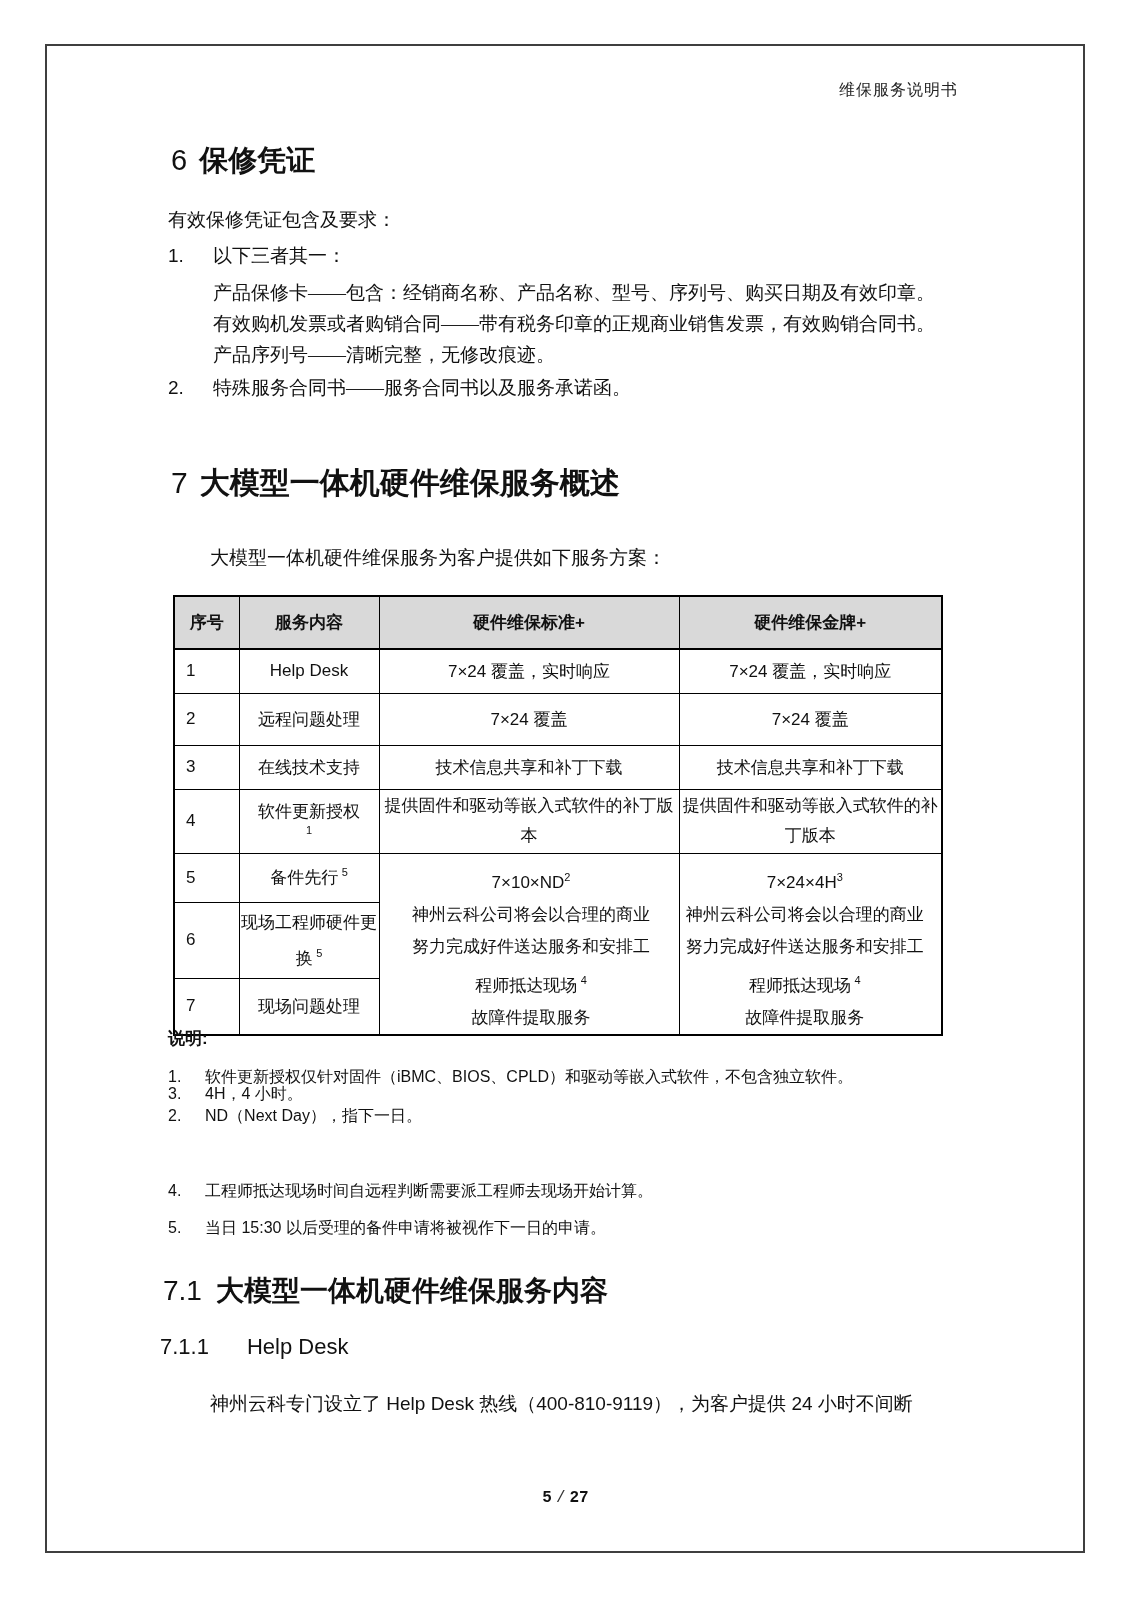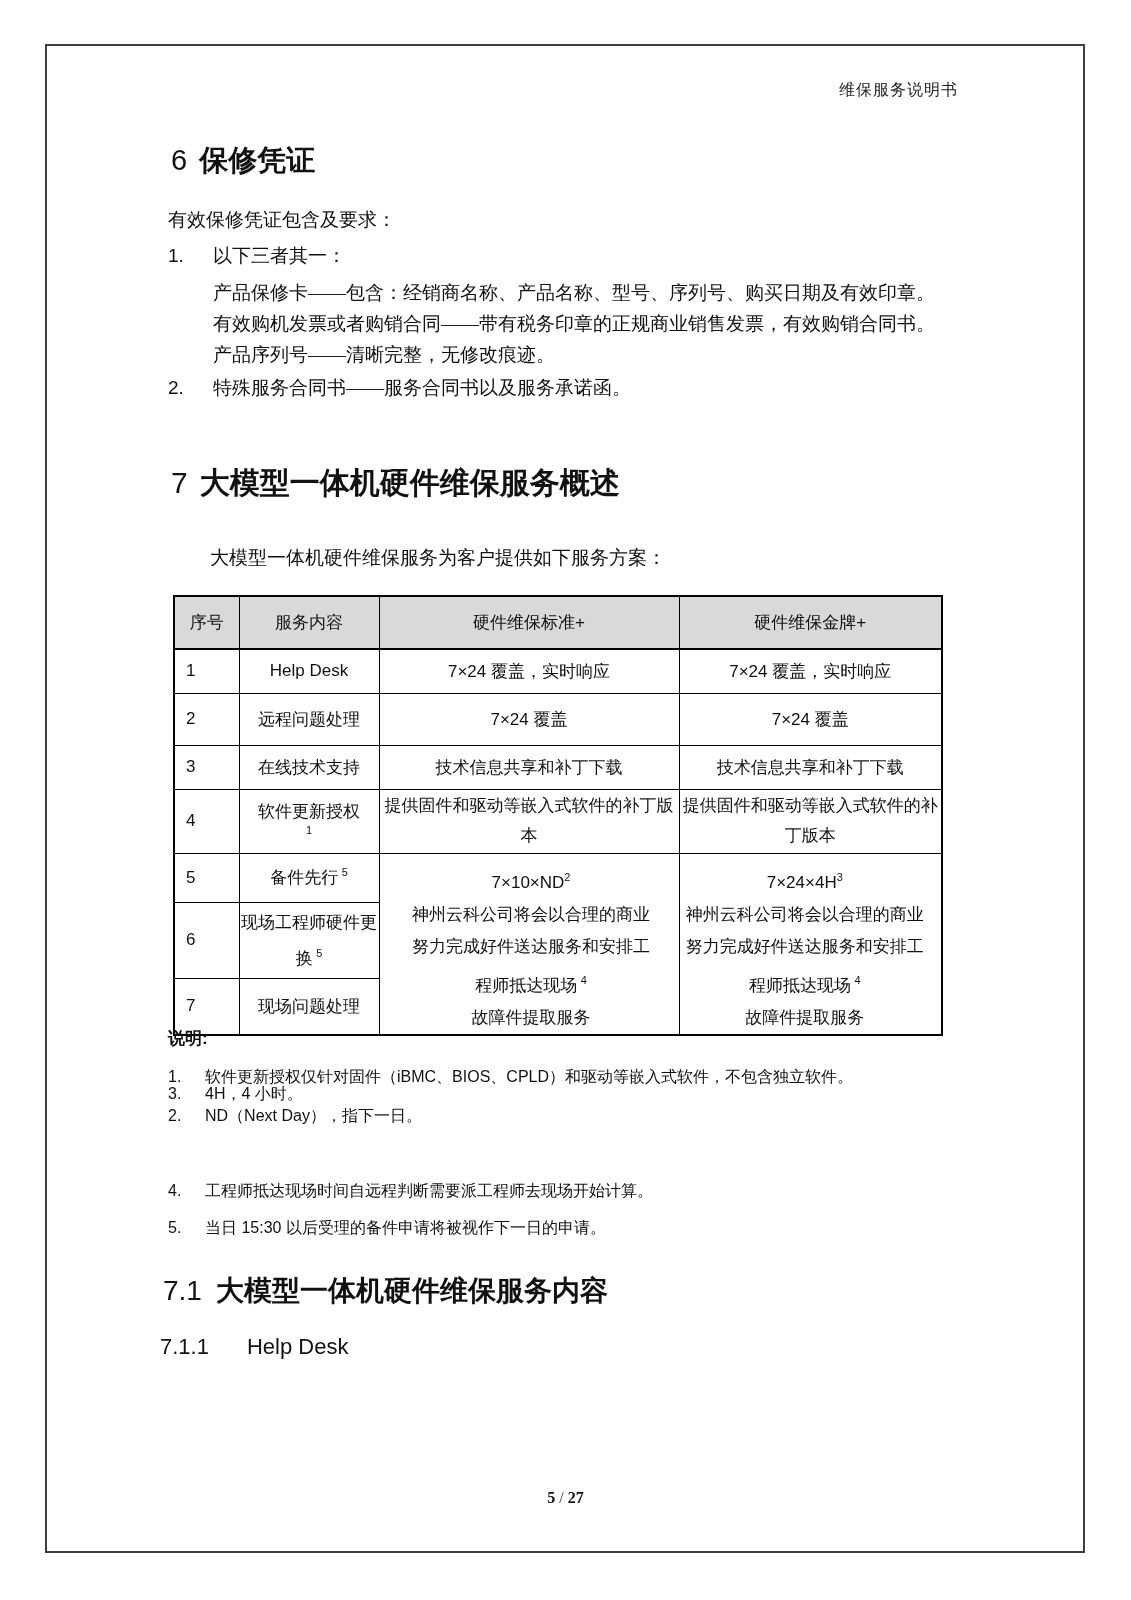--- a/index.html
+++ b/index.html
@@ -37,41 +37,41 @@
   
   .s7-intro { position:absolute; left:210px; top:545px; font-size:19px; }
   
   .svc-table {
     position:absolute; left:173px; top:595px; width:768px;
     border-collapse:collapse; table-layout:fixed;
     border:2px solid #000; font-size:17px;
   }
   .svc-table th, .svc-table td { border:1px solid #000; text-align:center; vertical-align:middle; }
   .svc-table th {
-    background:#d9d9d9; font-weight:400; height:53px; border-bottom:2px solid #000;
+    background:#d9d9d9; font-weight:700; height:53px; border-bottom:2px solid #000;
   }
   .svc-table td.c-no { text-align:left; padding-left:11px; }
   .r1 { height:44px; } .r2 { height:52px; } .r3 { height:44px; } .r4 { height:64px; }
   .r5 { height:46px; } .r6 { height:70px; } .r7 { height:53px; }
   .svc-table sup { font-size:11px; }
   .sup-line { display:block; line-height:14px; }
   .cell-2line { line-height:30px; }
   td.merged { vertical-align:top; padding-top:7px; line-height:32.5px; }
   td.m-std { padding-left:30px; padding-right:26px; }
   td.m-gold { padding-left:6px; padding-right:17px; }
   
   .notes-label { position:absolute; left:168px; top:1027px; font-size:17px; font-weight:700; }
   .note { position:absolute; left:168px; font-size:16px; white-space:nowrap; }
   .note .li-num { display:inline-block; width:37px; }
   .n1 { top:1067px; } .n2 { top:1106px; } .n3 { top:1084px; } .n4 { top:1181px; } .n5 { top:1218px; }
   
   .s711-para { position:absolute; left:210px; top:1391px; font-size:19px; white-space:nowrap; }
   .page-footer {
     position:absolute; left:0; top:1489px; width:1131px; text-align:center;
-    font-family:Liberation Serif, serif; font-size:16px;
+    font-family:Liberation Mono, monospace; font-size:16px;
   }
   .page-footer .pg { font-weight:700; }
   .page-footer .sep { font-weight:400; color:#333; padding:0 4px; }
 </style>
 </head>
 <body>
 
 <div class="page">
   <div class="page-frame"></div>
 
@@ -191,17 +191,18 @@
   </div>
 
   <div class="h2">
     <span class="h-num">7.1</span><span>大模型一体机硬件维保服务内容</span>
   </div>
 
   <div class="h3">
     <span class="h-num">7.1.1</span><span>Help Desk</span>
   </div>
 
+  <div class="s711-para">神州云科专门设立了 Help Desk 热线（400-810-9119），为客户提供 24 小时不间断</div>
 
   <div class="page-footer">
     <span class="pg">5</span><span class="sep">/</span><span class="pg">27</span>
   </div>
 </div>
 
 </body></html>

